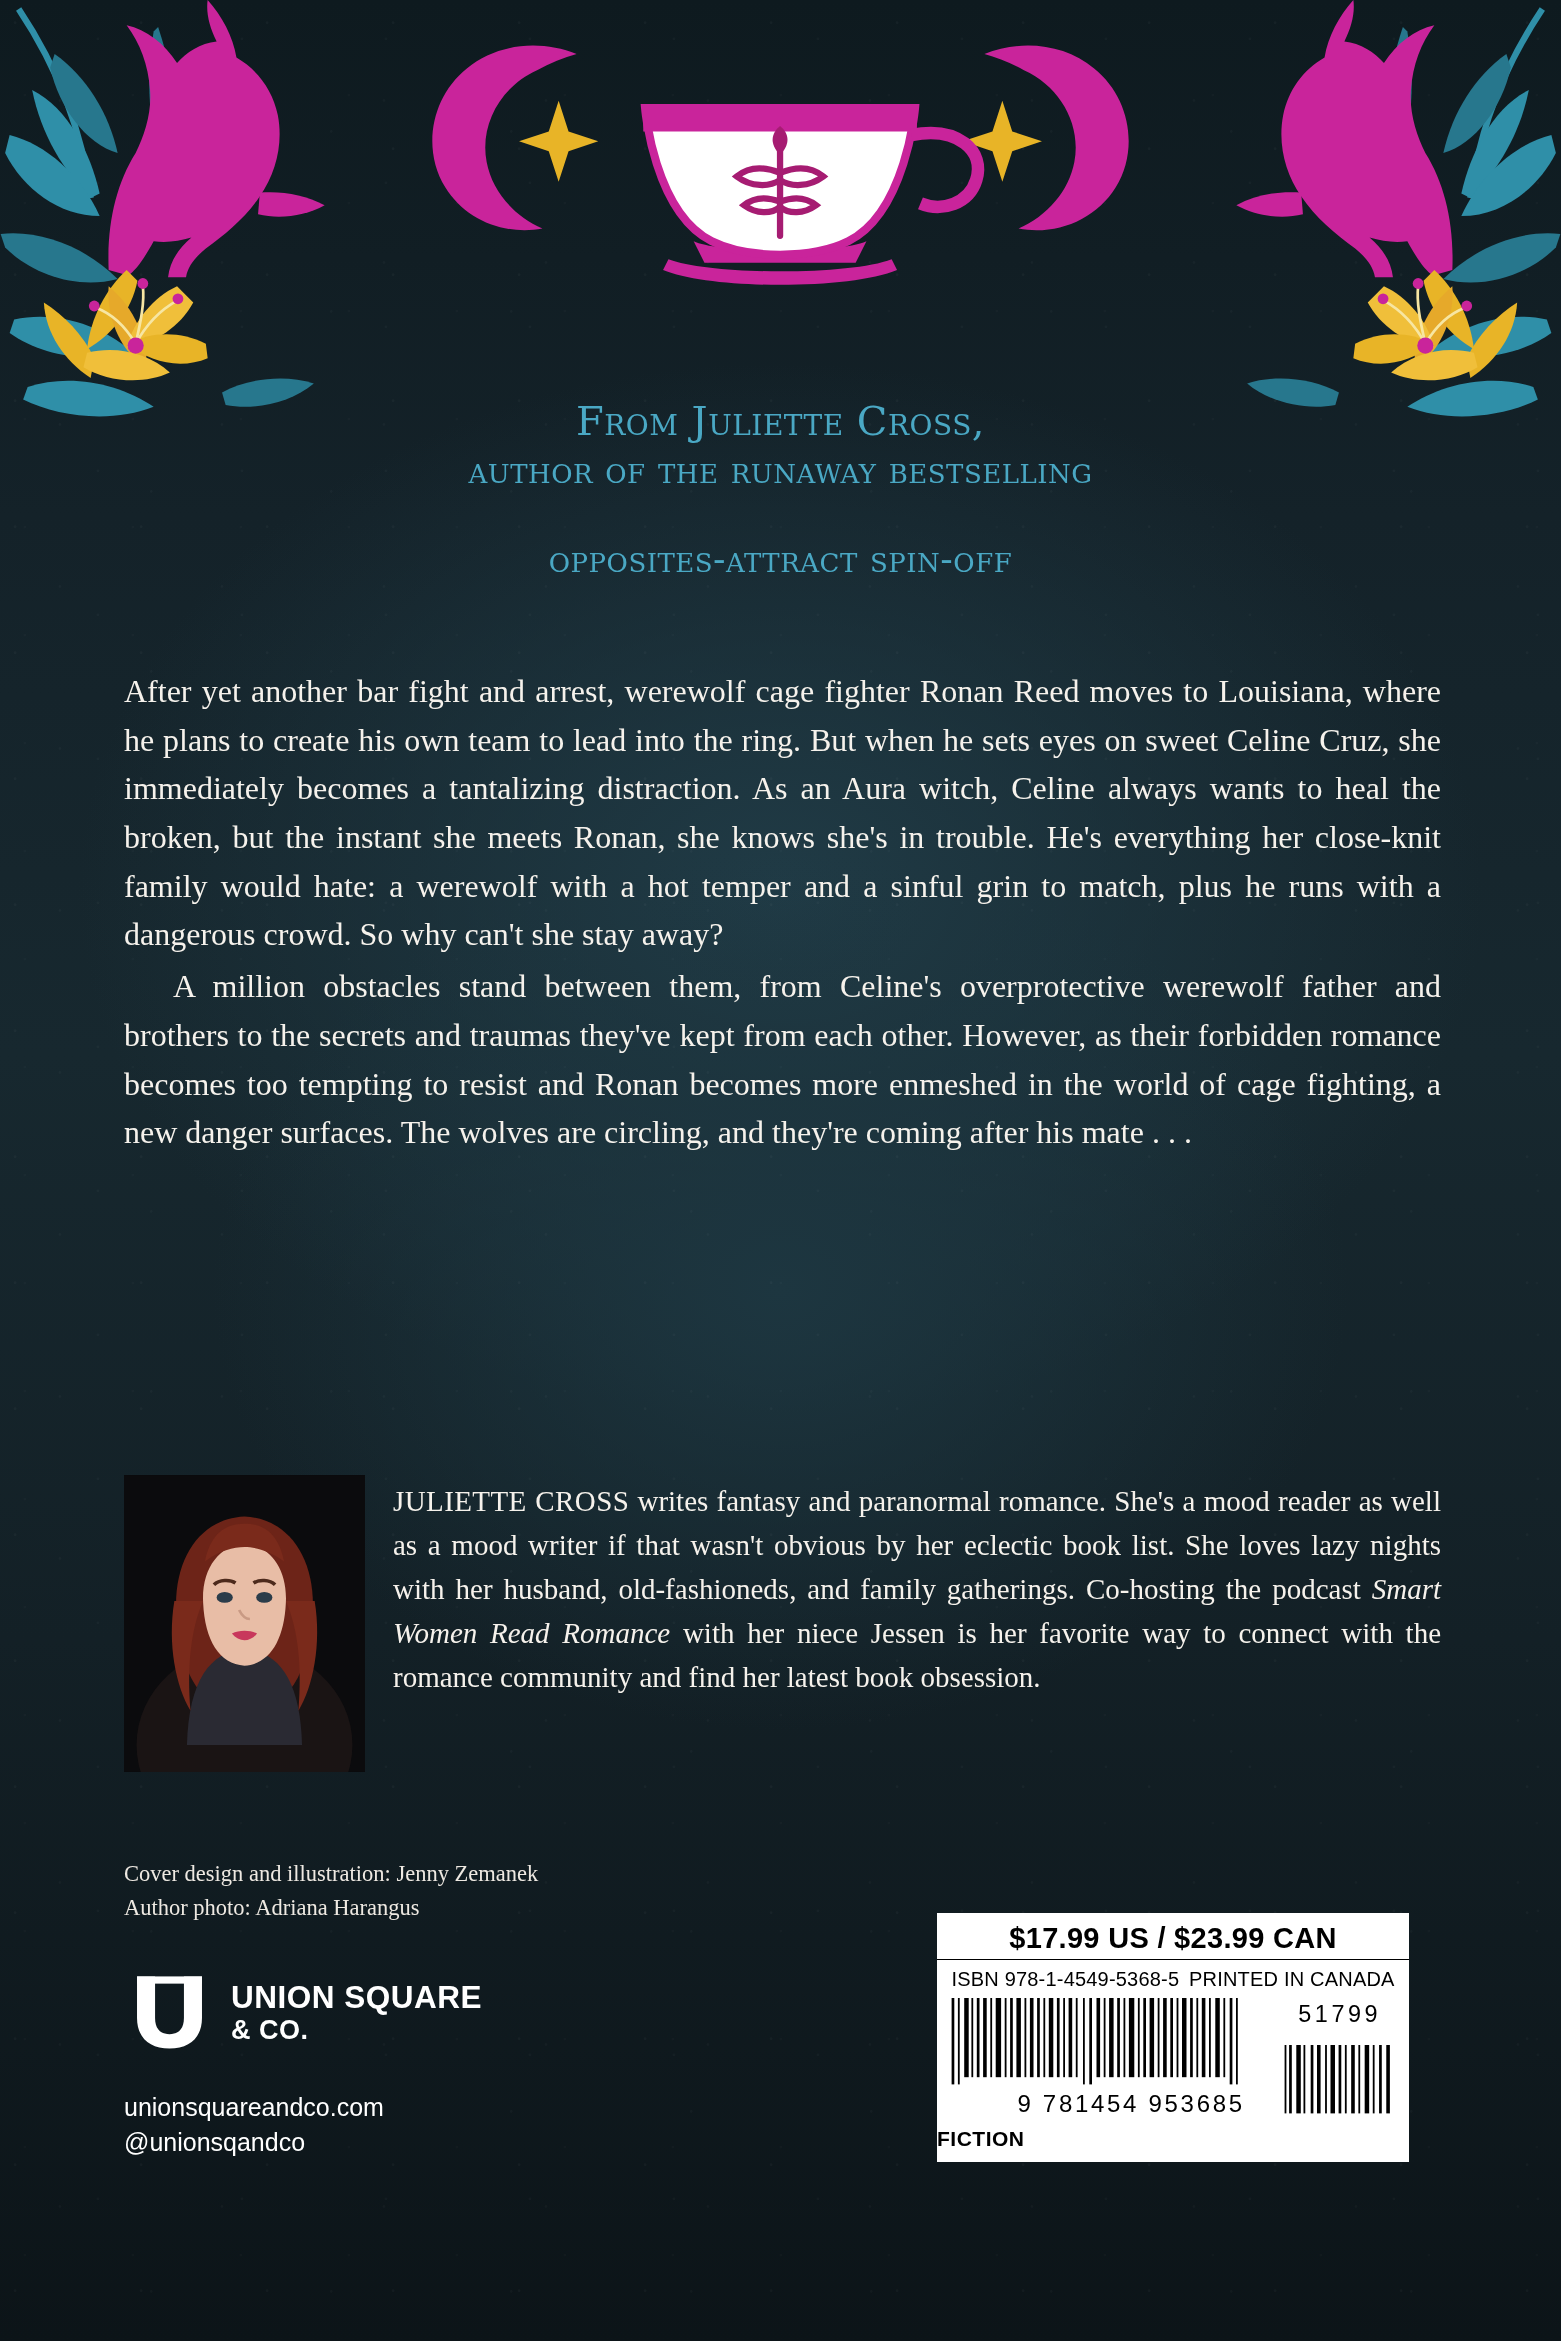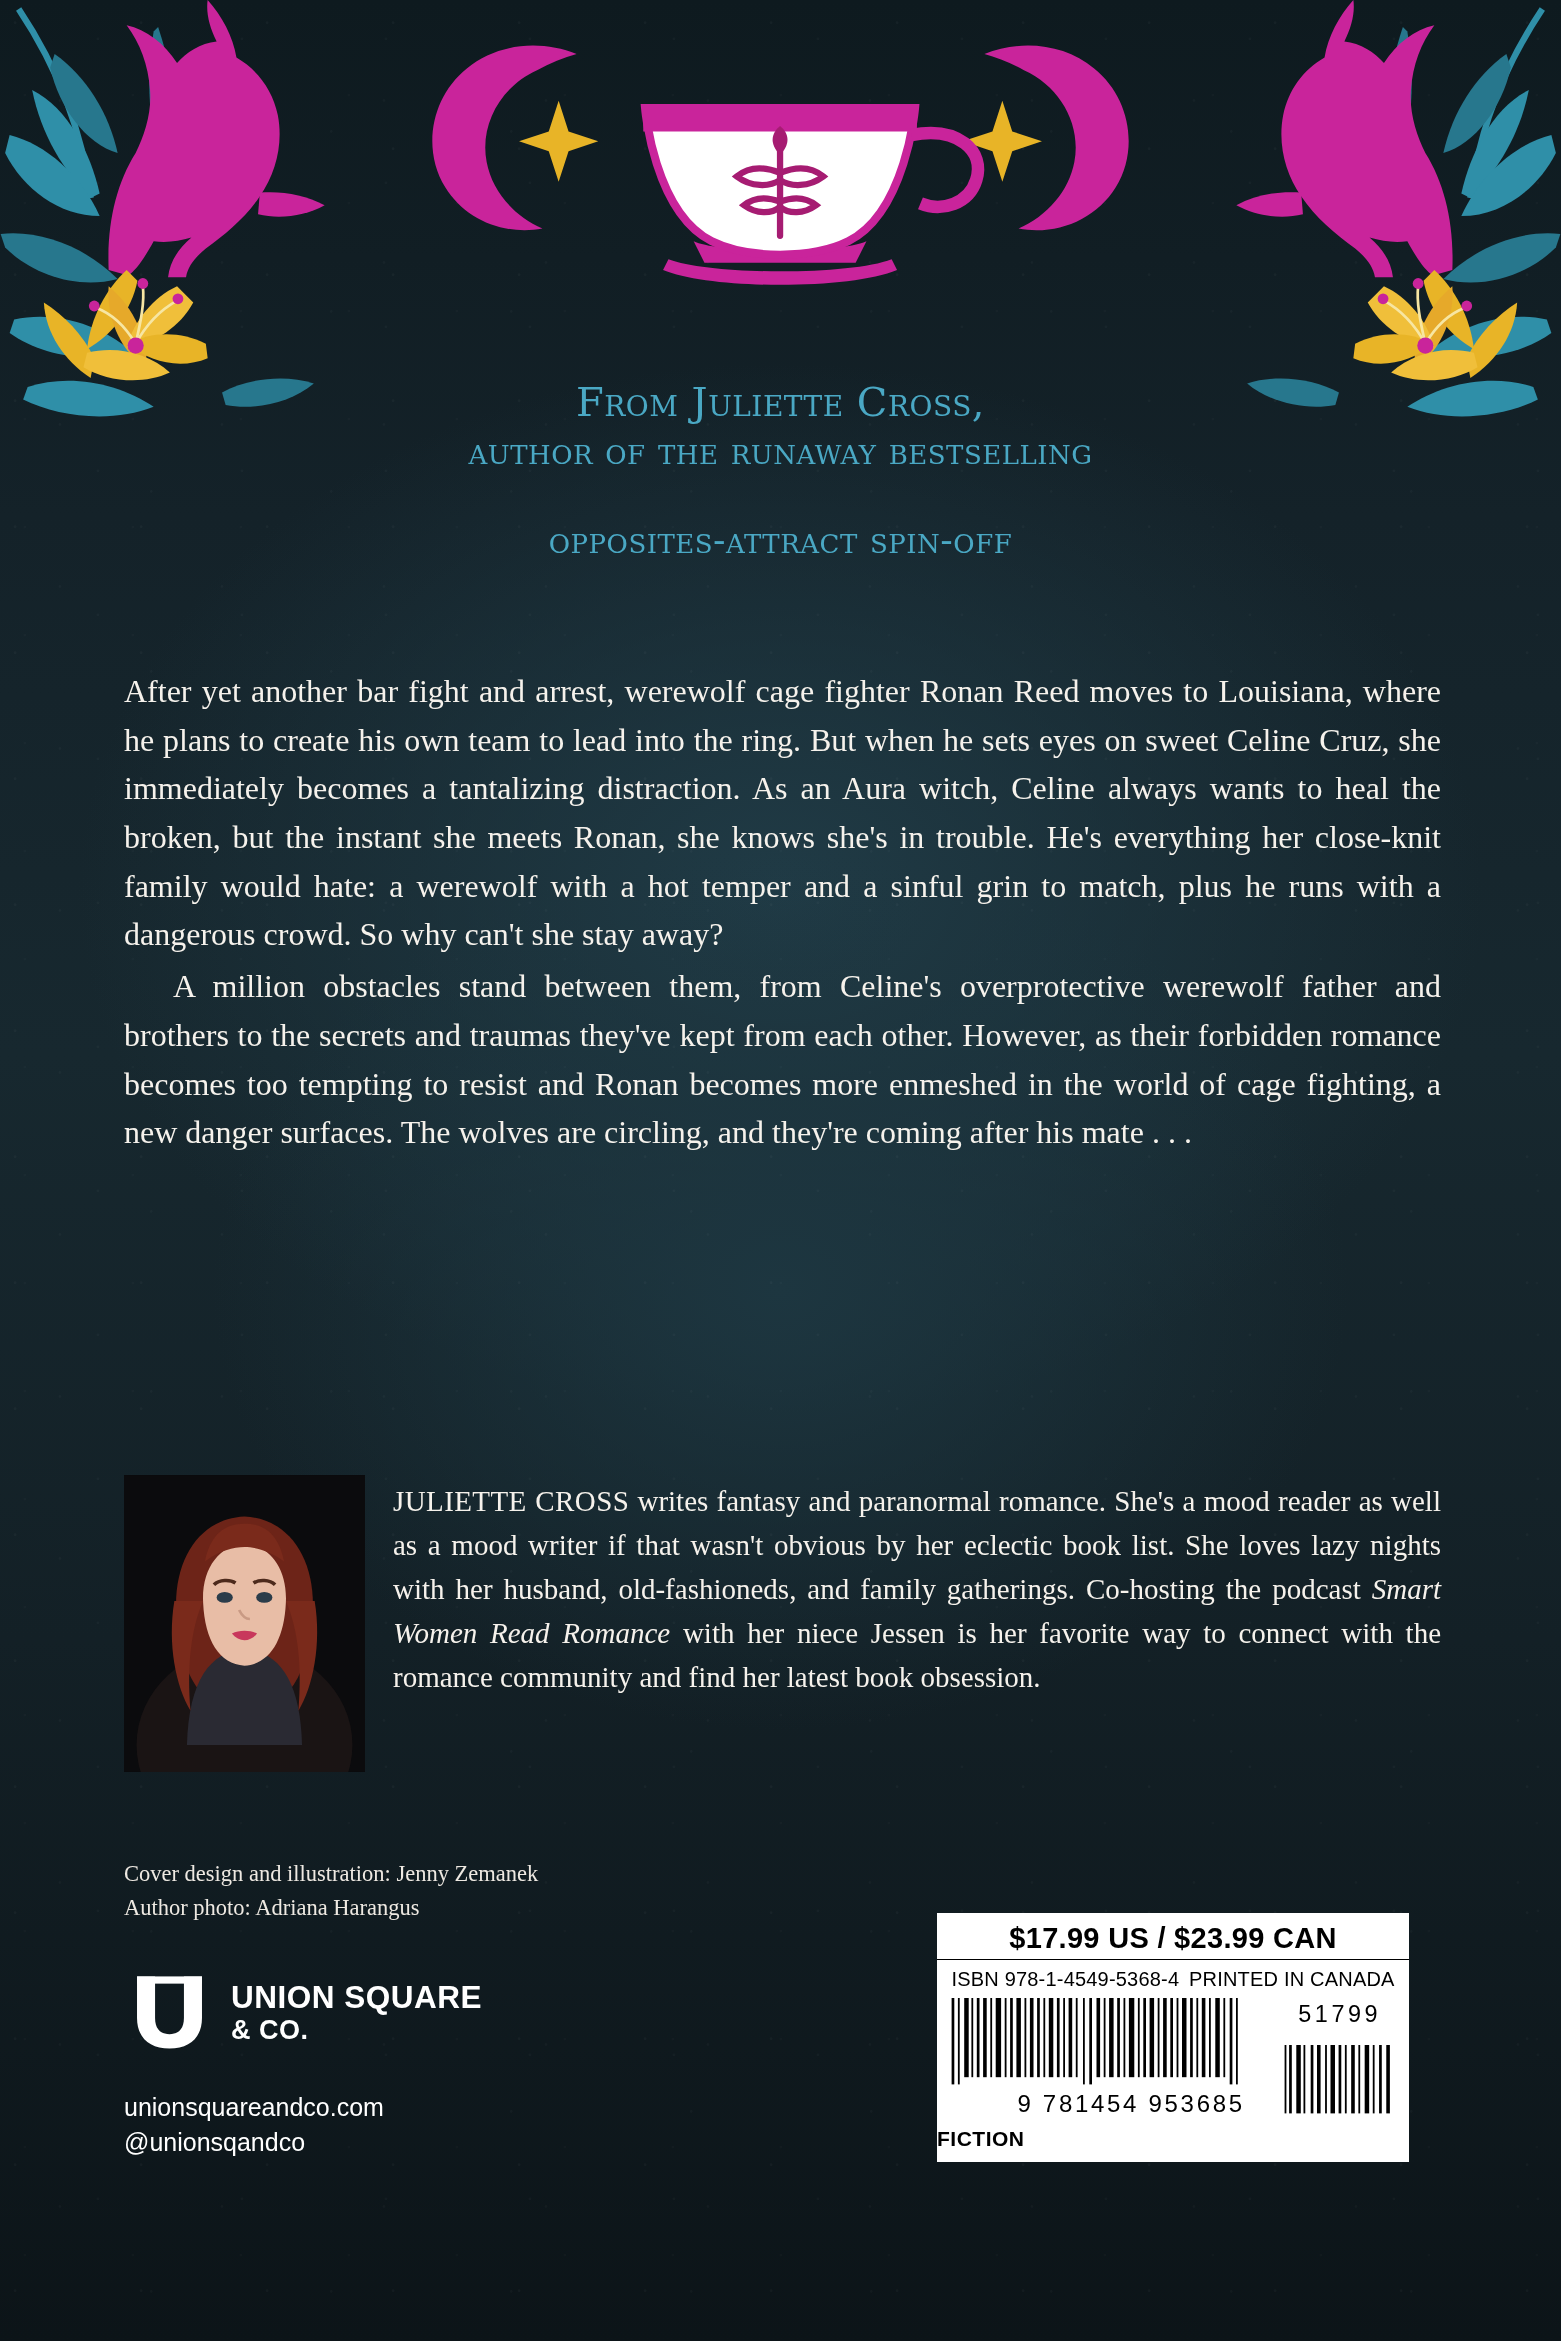--- a/index.html
+++ b/index.html
@@ -38,21 +38,21 @@
   .art-top {
     position: absolute;
     top: 0; left: 0;
     width: 1561px;
     height: 423px;
   }
   .art-top svg { display: block; width: 100%; height: 100%; }
 
   .headline {
     position: absolute;
-    top: 376px;
+    top: 395px;
     left: 0;
     width: 1561px;
     text-align: center;
     font-family: "DejaVu Serif", serif;
     font-variant: small-caps;
     letter-spacing: 0.5px;
     line-height: 1.30;
   }
   .headline .l {
     display: block;
@@ -436,21 +436,21 @@
   </div>
 
   <div class="web">
     <span>unionsquareandco.com</span>
     <span>@unionsqandco</span>
   </div>
 
   <div class="barcode-box">
     <div class="price">$17.99 US / $23.99 CAN</div>
     <div class="isbn-line">
-      <span>ISBN 978-1-4549-5368-4</span>
+      <span>ISBN 978-1-4549-5368-5</span>
       <span>PRINTED IN CANADA</span>
     </div>
     <div class="bars-row">
       <div class="bars bars-main">
         <svg viewBox="0 0 330 104" xmlns="http://www.w3.org/2000/svg" aria-hidden="true">
           <g fill="#000">
             <rect x="4" y="0" width="3" height="96"></rect>
               <rect x="11" y="0" width="2" height="96"></rect>
             <rect x="18" y="0" width="5" height="88"></rect>
               <rect x="26" y="0" width="2" height="88"></rect>

